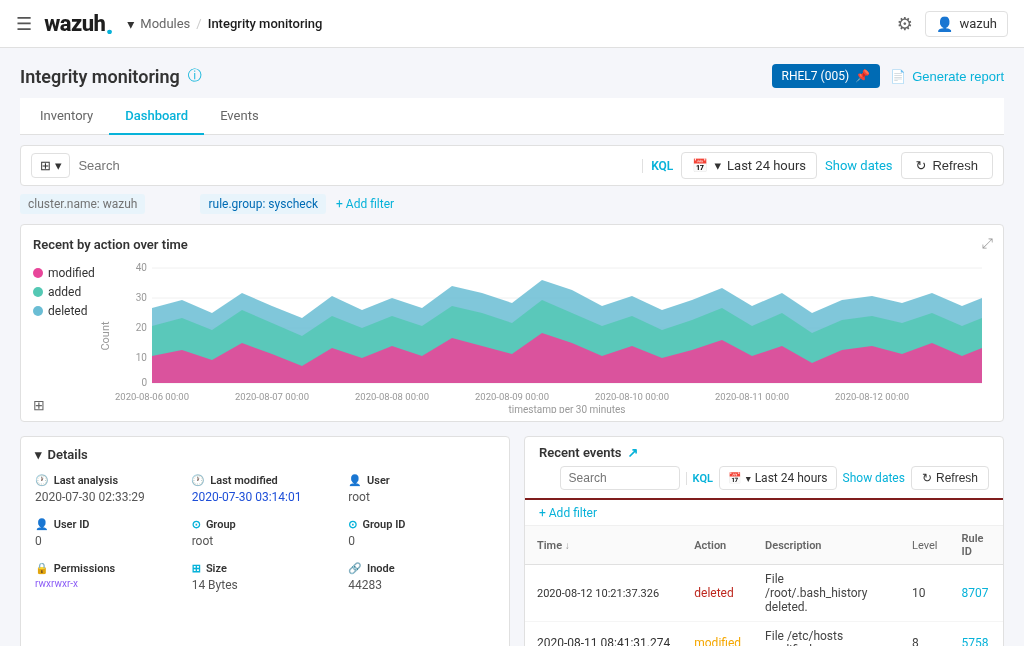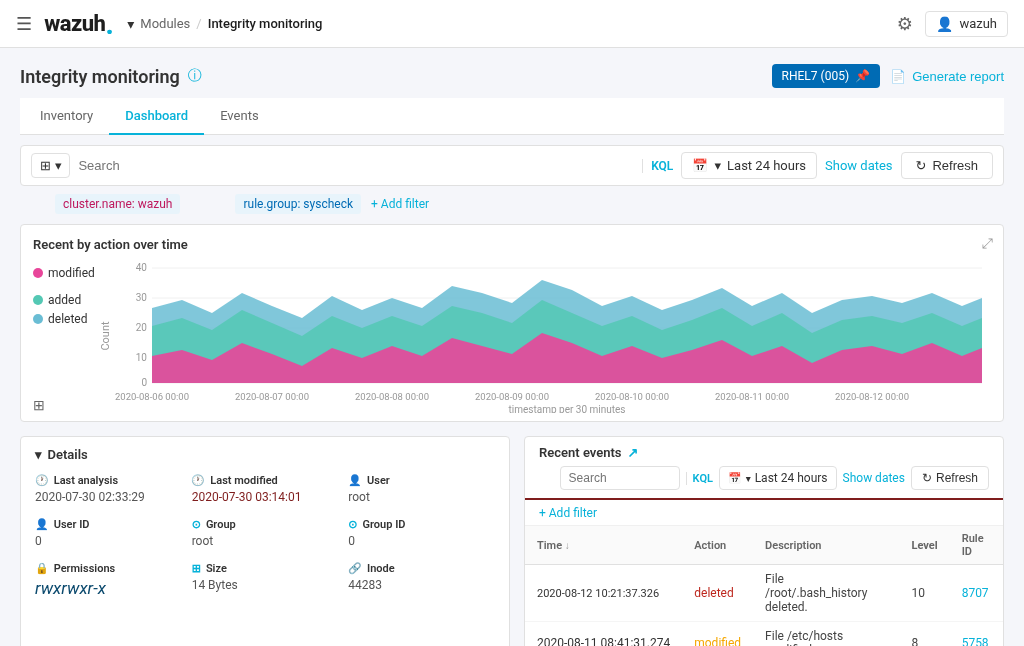--- a/index.html
+++ b/index.html
@@ -64,37 +64,37 @@
       <span>Last 24 hours</span>
     </div>
     <span style="color:#07b2d9;font-size:13px;cursor:pointer;">Show dates</span>
     <button style="display:flex;align-items:center;gap:6px;border:1px solid #e0e0e0;border-radius:4px;padding:5px 14px;background:#fff;cursor:pointer;font-size:13px;color:#333;">
       <span>↻</span>
       <span>Refresh</span>
     </button>
   </div>
 
   <div style="display:flex;align-items:center;gap:10px;margin-bottom:10px;font-size:12px;">
-    <span style="background:#e8f4fb;color:#be185d;padding:3px 8px;border-radius:3px;cursor:pointer;margin-left:35px;">cluster.name: wazuh</span>
+    <span style="background:#e8f4fb;color:#737373;padding:3px 8px;border-radius:3px;cursor:pointer;">cluster.name: wazuh</span>
     <span style="background:#e8f4fb;color:#006bb4;padding:3px 8px;border-radius:3px;cursor:pointer;margin-left:45px;">rule.group: syscheck</span>
     <span style="color:#07b2d9;cursor:pointer;font-size:12px;">+ Add filter</span>
   </div>
 
   <div style="background:#fff;border:1px solid #e0e0e0;border-radius:4px;padding:12px 12px 8px 12px;margin-bottom:14px;position:relative;">
     <span style="font-size:13px;font-weight:600;display:block;margin-bottom:6px;">Recent by action over time</span>
     <span style="position:absolute;top:10px;right:10px;color:#999;cursor:pointer;font-size:14px;">⤢</span>
 
     <div style="display:flex;gap:0;position:relative;">
 
       <div style="display:flex;flex-direction:column;gap:5px;min-width:80px;padding-top:8px;font-size:12px;">
         <div style="display:flex;align-items:center;gap:5px;">
           <span style="width:10px;height:10px;border-radius:50%;background:#e8469a;display:inline-block;"></span>
           <span>modified</span>
         </div>
-        <div style="display:flex;align-items:center;gap:5px;margin-top:8px;">
+        <div style="display:flex;align-items:center;gap:5px;">
           <span style="width:10px;height:10px;border-radius:50%;background:#54c8b4;display:inline-block;"></span>
           <span>added</span>
         </div>
         <div style="display:flex;align-items:center;gap:5px;">
           <span style="width:10px;height:10px;border-radius:50%;background:#6abdd4;display:inline-block;"></span>
           <span>deleted</span>
         </div>
       </div>
 
       <div style="flex:1;position:relative;">
@@ -149,21 +149,21 @@
             <div style="font-size:11px;font-weight:600;color:#333;display:flex;align-items:center;gap:5px;">
               <span style="color:#07b2d9;">🕐</span>Last analysis
             </div>
             <div style="font-size:12px;color:#555;">2020-07-30 02:33:29</div>
           </div>
 
           <div style="display:flex;flex-direction:column;gap:3px;">
             <div style="font-size:11px;font-weight:600;color:#333;display:flex;align-items:center;gap:5px;">
               <span style="color:#07b2d9;">🕐</span>Last modified
             </div>
-            <div style="font-size:12px;color:#7f1d1d;">2020-07-30 03:14:01</div>
+            <div style="font-size:12px;color:#1d4ed8;">2020-07-30 03:14:01</div>
           </div>
 
           <div style="display:flex;flex-direction:column;gap:3px;">
             <div style="font-size:11px;font-weight:600;color:#333;display:flex;align-items:center;gap:5px;">
               <span style="color:#07b2d9;">👤</span>User
             </div>
             <div style="font-size:12px;color:#555;">root</div>
           </div>
 
           <div style="display:flex;flex-direction:column;gap:3px;">
@@ -184,21 +184,21 @@
             <div style="font-size:11px;font-weight:600;color:#333;display:flex;align-items:center;gap:5px;">
               <span style="color:#07b2d9;">⊙</span>Group ID
             </div>
             <div style="font-size:12px;color:#555;">0</div>
           </div>
 
           <div style="display:flex;flex-direction:column;gap:3px;">
             <div style="font-size:11px;font-weight:600;color:#333;display:flex;align-items:center;gap:5px;">
               <span style="color:#07b2d9;">🔒</span>Permissions
             </div>
-            <div style="font-size:17px;color:#0c4a6e;font-style:italic;">rwxrwxr-x</div>
+            <div style="font-size:10px;color:#8b5cf6;">rwxrwxr-x</div>
           </div>
 
           <div style="display:flex;flex-direction:column;gap:3px;">
             <div style="font-size:11px;font-weight:600;color:#333;display:flex;align-items:center;gap:5px;">
               <span style="color:#07b2d9;">⊞</span>Size
             </div>
             <div style="font-size:12px;color:#555;">14 Bytes</div>
           </div>
 
           <div style="display:flex;flex-direction:column;gap:3px;">
@@ -242,21 +242,21 @@
 
       <div style="overflow-y:auto;max-height:195px;">
         <table style="width:100%;border-collapse:collapse;">
           <thead>
             <tr>
               <th style="font-size:11px;font-weight:600;color:#666;padding:6px 12px;border-bottom:1px solid #e0e0e0;text-align:left;background:#fafafa;cursor:pointer;white-space:nowrap;">
                 Time <span style="color:#999;font-size:10px;">↓</span>
               </th>
               <th style="font-size:11px;font-weight:600;color:#666;padding:6px 12px;border-bottom:1px solid #e0e0e0;text-align:left;background:#fafafa;">Action</th>
               <th style="font-size:11px;font-weight:600;color:#666;padding:6px 12px;border-bottom:1px solid #e0e0e0;text-align:left;background:#fafafa;">Description</th>
-              <th style="font-size:11px;font-weight:700;color:#666;padding:6px 12px;border-bottom:1px solid #e0e0e0;text-align:left;background:#fafafa;">Level</th>
+              <th style="font-size:11px;font-weight:400;color:#666;padding:6px 12px;border-bottom:1px solid #e0e0e0;text-align:left;background:#fafafa;">Level</th>
               <th style="font-size:11px;font-weight:600;color:#666;padding:6px 12px;border-bottom:1px solid #e0e0e0;text-align:left;background:#fafafa;">Rule ID</th>
             </tr>
           </thead>
           <tbody>
             <tr style="border-bottom:1px solid #f5f5f5;">
               <td style="font-size:11px;padding:7px 12px;color:#333;white-space:nowrap;">2020-08-12  10:21:37.326</td>
               <td style="font-size:12px;padding:7px 12px;color:#bd271e;">deleted</td>
               <td style="font-size:12px;padding:7px 12px;color:#444;">File /root/.bash_history deleted.</td>
               <td style="font-size:12px;padding:7px 12px;color:#444;">10</td>
               <td style="font-size:12px;padding:7px 12px;color:#07b2d9;cursor:pointer;">8707</td>

